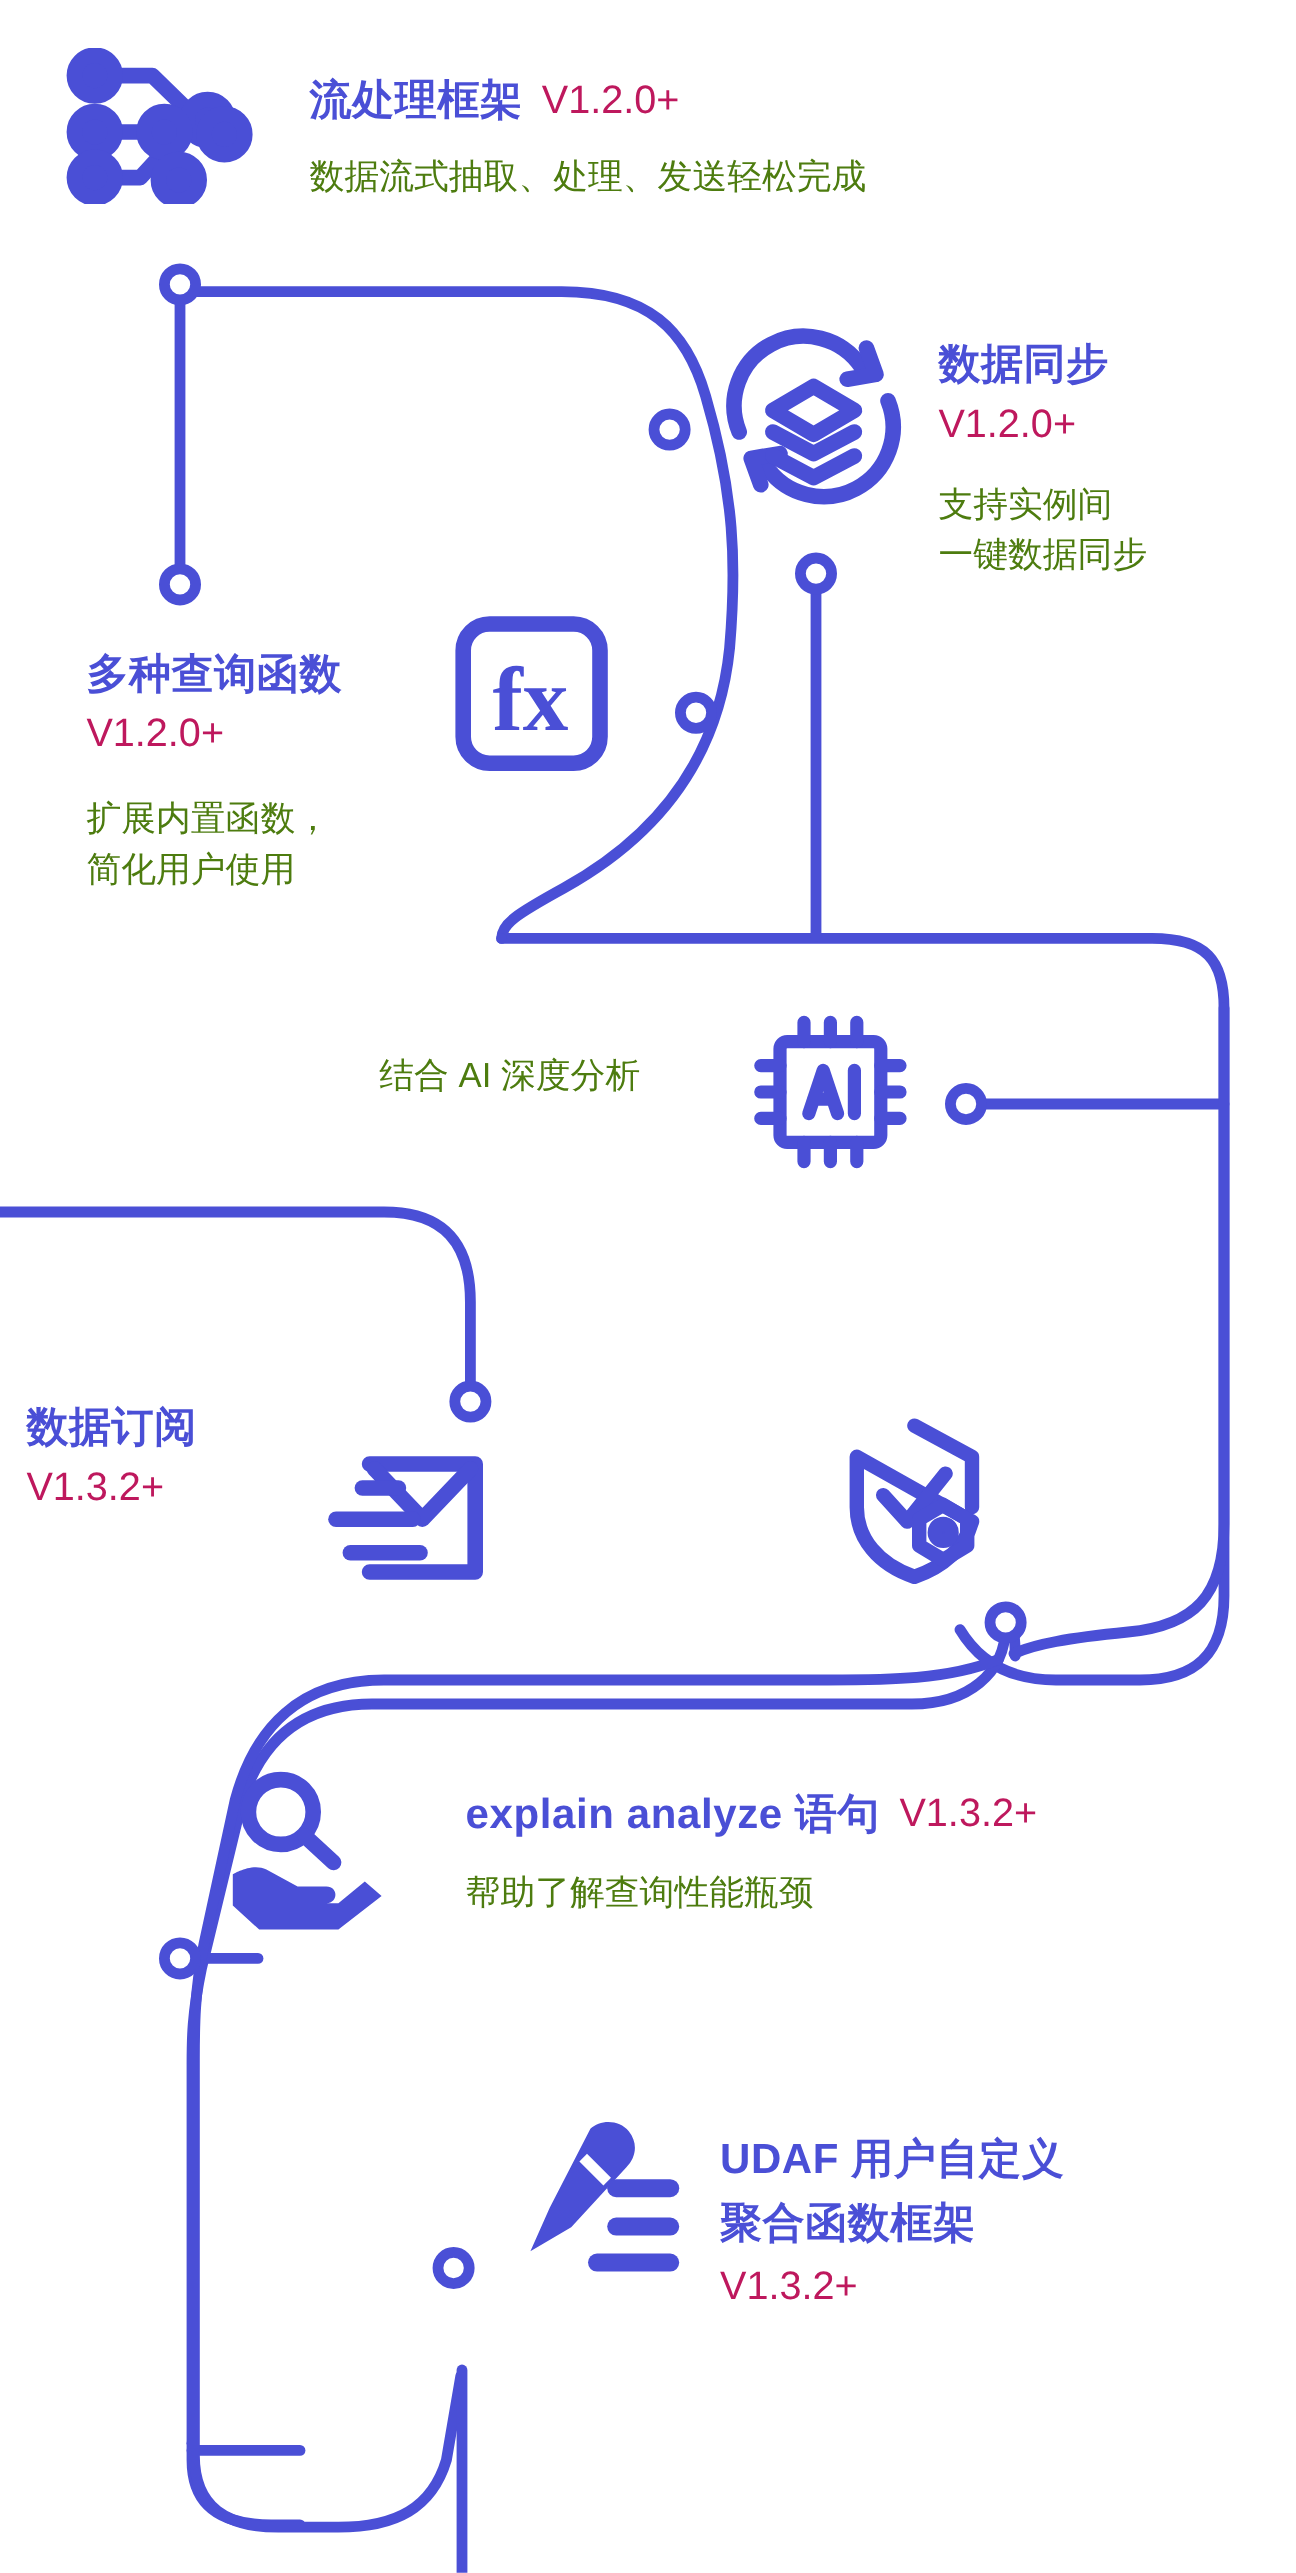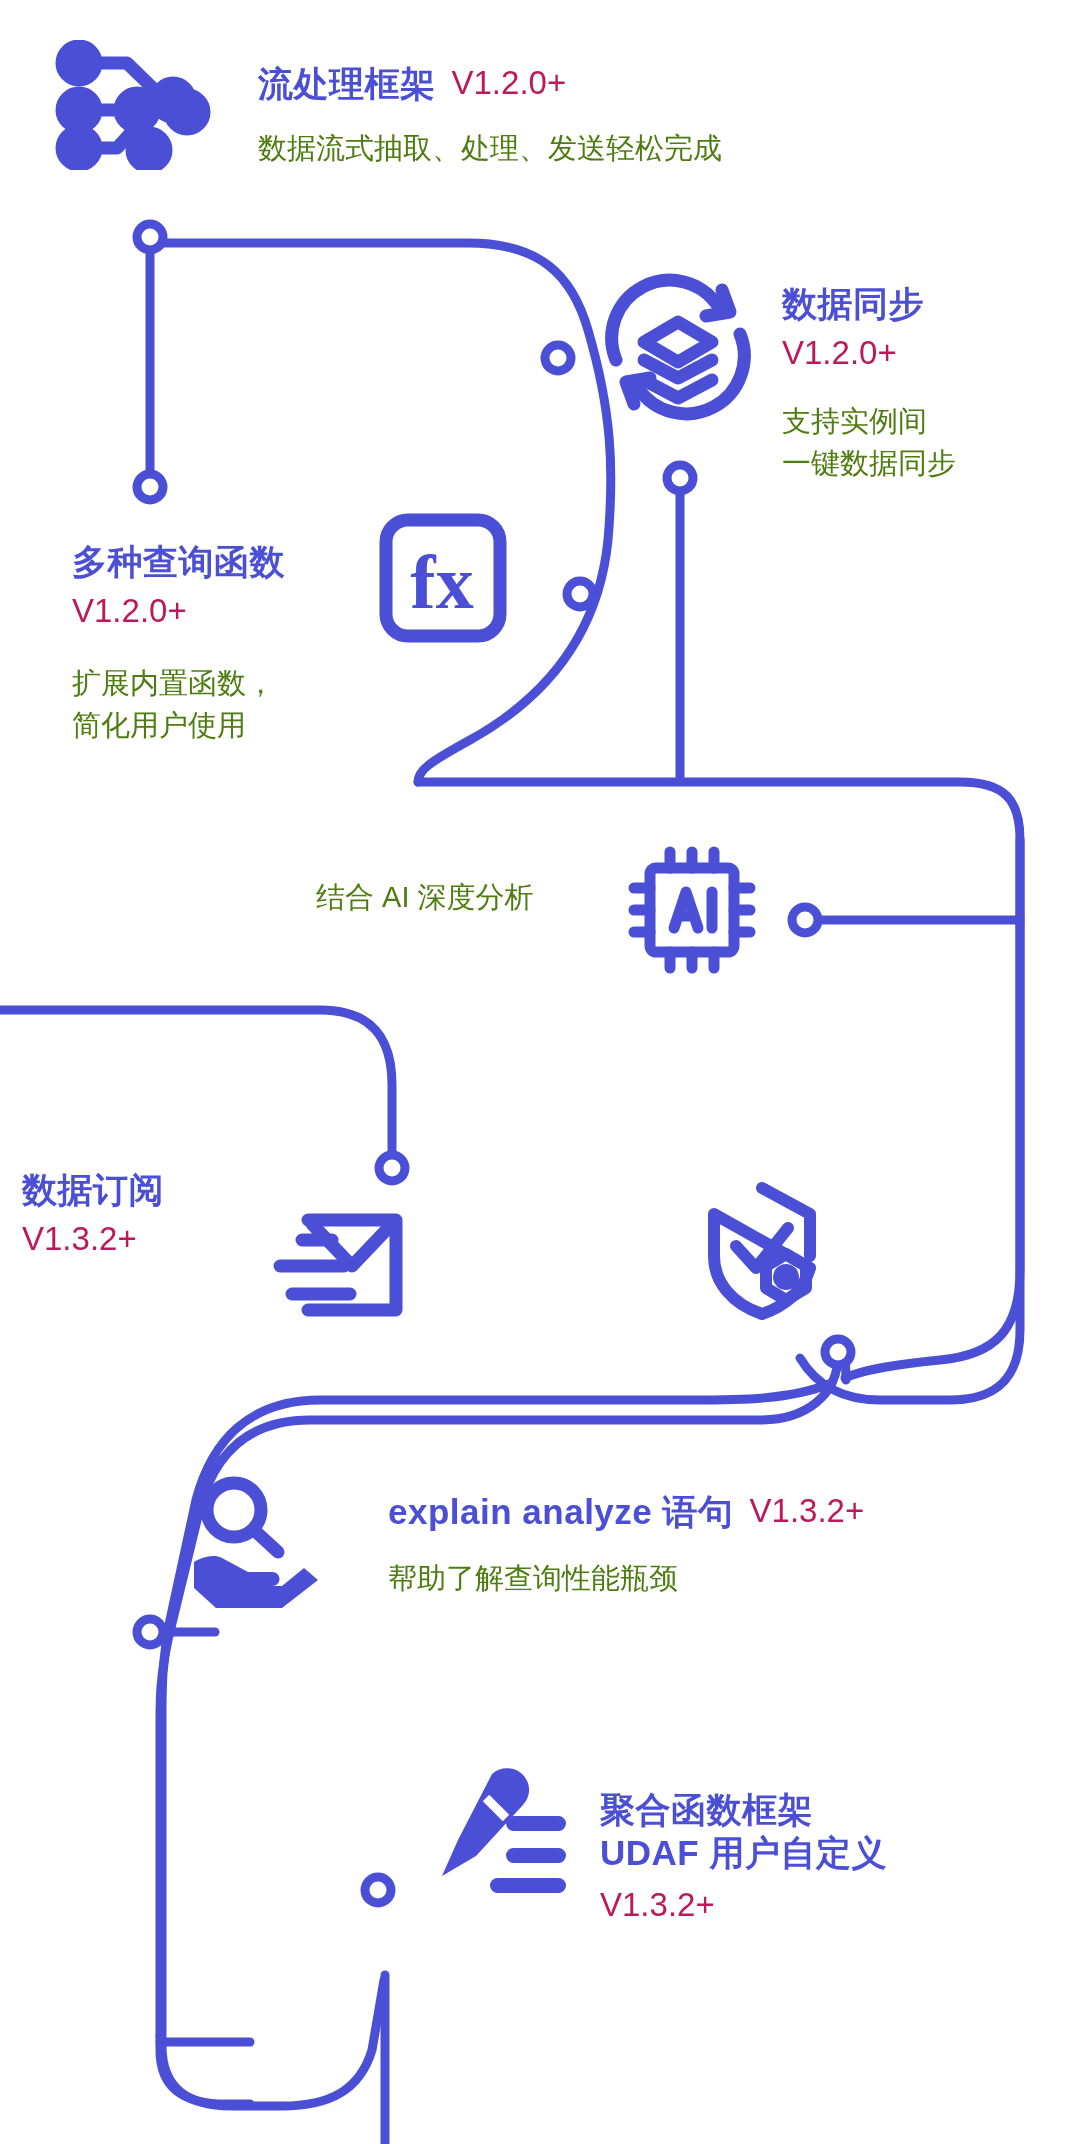--- a/index.html
+++ b/index.html
@@ -221,18 +221,18 @@
 
   <div class="blk" style="left:350px;top:1490px;margin-left:38px;">
     <div class="row">
       <span class="t-title s-title inline">explain analyze 语句</span>
       <span class="t-ver s-ver inline">V1.3.2+</span>
     </div>
     <div class="t-desc s-desc" style="margin-top:24px;">帮助了解查询性能瓶颈</div>
   </div>
 
   <div class="blk" style="left:600px;top:1778px;">
+    <div class="t-title s-title">UDAF 用户自定义</div>
     <div class="t-title s-title" style="margin-top:10px;">聚合函数框架</div>
-    <div class="t-title s-title">UDAF 用户自定义</div>
     <div class="t-ver s-ver" style="margin-top:10px;">V1.3.2+</div>
   </div>
 
 </div>
 
 </body></html>

